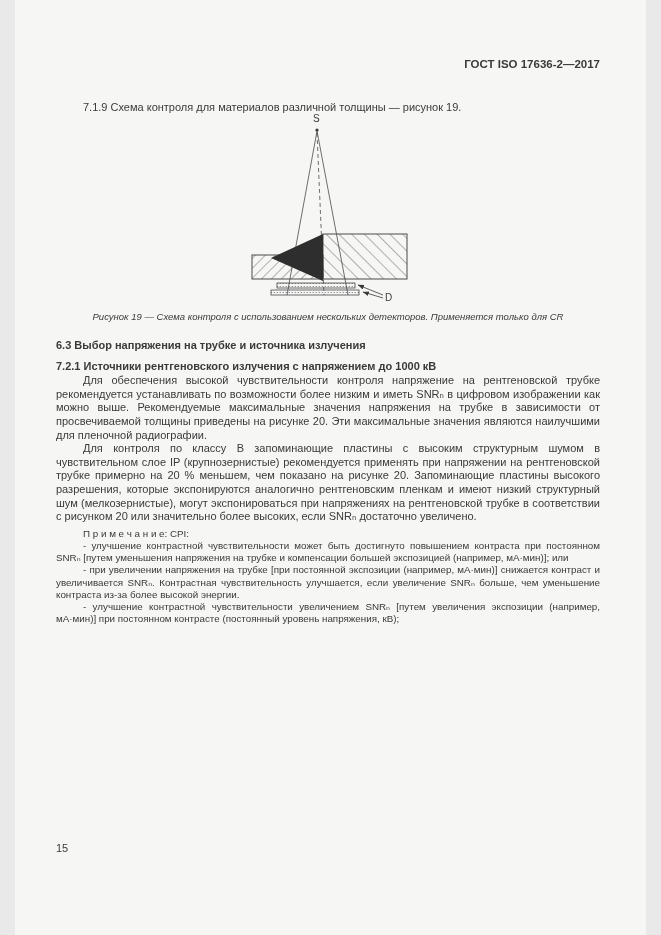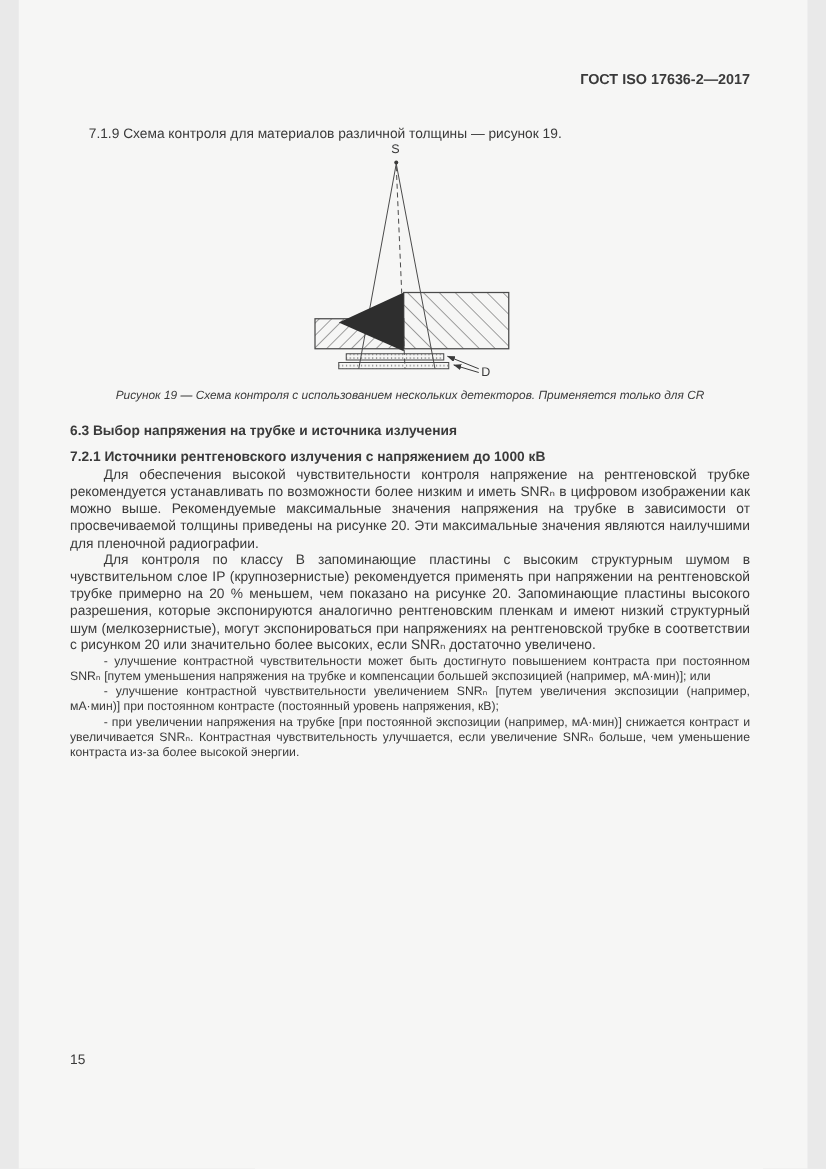--- a/index.html
+++ b/index.html
@@ -11,21 +11,21 @@
     background: #f6f6f5;
     font-family: "Liberation Sans", "DejaVu Sans", sans-serif;
     color: #3a3a3a;
     overflow: hidden;
   }
   .doc-header {
     position: absolute; top: 58px; left: 41px; width: 544px;
     text-align: right; font-weight: bold; font-size: 11.5px;
   }
   .para-719 {
-    position: absolute; top: 90px; left: 29px; width: 544px;
+    position: absolute; top: 90px; left: 41px; width: 544px;
     font-size: 11px; line-height: 13.6px; text-indent: 27px;
   }
   .figure-wrap {
     position: absolute; left: 195px; top: 105px; width: 270px; height: 205px;
   }
   .content {
     position: absolute; top: 311px; left: 41px; width: 544px;
   }
   .fig-caption {
     text-align: center; font-size: 9.5px; line-height: 12px;
@@ -105,20 +105,21 @@
 
   <div class="content">
     <p class="fig-caption">Рисунок 19 — Схема контроля с использованием нескольких детекторов. Применяется только для CR</p>
 
     <p class="h-7-2">6.3 Выбор напряжения на трубке и источника излучения</p>
     <p class="h-7-2-1">7.2.1 Источники рентгеновского излучения с напряжением до 1000 кВ</p>
 
     <p class="body-para">Для обеспечения высокой чувствительности контроля напряжение на рентгеновской трубке рекомендуется устанавливать по возможности более низким и иметь SNRₙ в цифровом изображении как можно выше. Рекомендуемые максимальные значения напряжения на трубке в зависимости от просвечиваемой толщины приведены на рисунке 20. Эти максимальные значения являются наилучшими для пленочной радиографии.</p>
     <p class="body-para">Для контроля по классу B запоминающие пластины с высоким структурным шумом в чувствительном слое IP (крупнозернистые) рекомендуется применять при напряжении на рентгеновской трубке примерно на 20 % меньшем, чем показано на рисунке 20. Запоминающие пластины высокого разрешения, которые экспонируются аналогично рентгеновским пленкам и имеют низкий структурный шум (мелкозернистые), могут экспонироваться при напряжениях на рентгеновской трубке в соответствии с рисунком 20 или значительно более высоких, если SNRₙ достаточно увеличено.</p>
 
+    <p class="note-label">П р и м е ч а н и е: CPI:</p>
     <p class="note-item">- улучшение контрастной чувствительности может быть достигнуто повышением контраста при постоянном SNRₙ [путем уменьшения напряжения на трубке и компенсации большей экспозицией (например, мА·мин)]; или</p>
+    <p class="note-item">- при увеличении напряжения на трубке [при постоянной экспозиции (например, мА·мин)] снижается контраст и увеличивается SNRₙ. Контрастная чувствительность улучшается, если увеличение SNRₙ больше, чем уменьшение контраста из-за более высокой энергии.</p>
     <p class="note-item">- улучшение контрастной чувствительности увеличением SNRₙ [путем увеличения экспозиции (например, мА·мин)] при постоянном контрасте (постоянный уровень напряжения, кВ);</p>
-    <p class="note-item">- при увеличении напряжения на трубке [при постоянной экспозиции (например, мА·мин)] снижается контраст и увеличивается SNRₙ. Контрастная чувствительность улучшается, если увеличение SNRₙ больше, чем уменьшение контраста из-за более высокой энергии.</p>
   </div>
 
   <div class="page-number">15</div>
 
 </div>
 
 </body></html>

